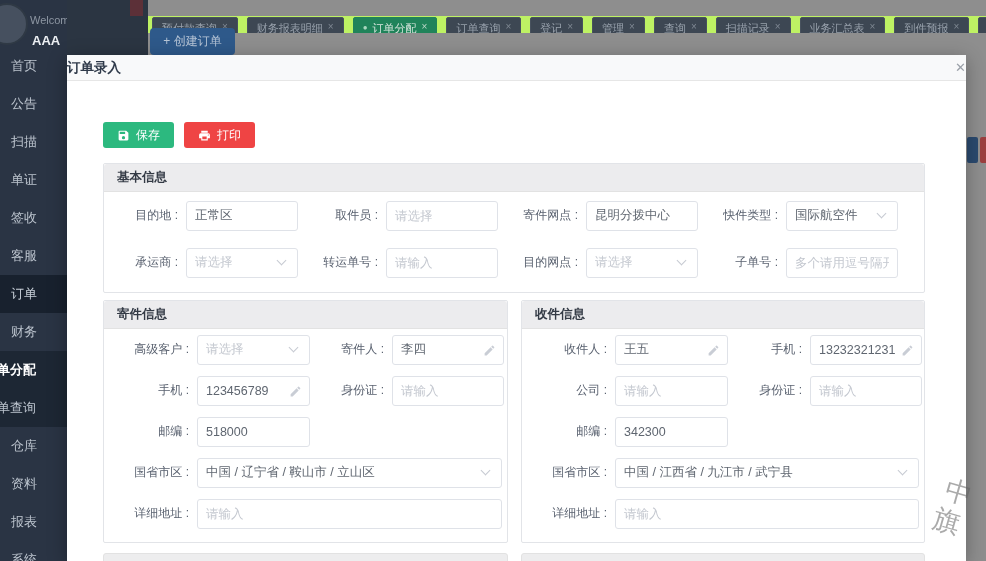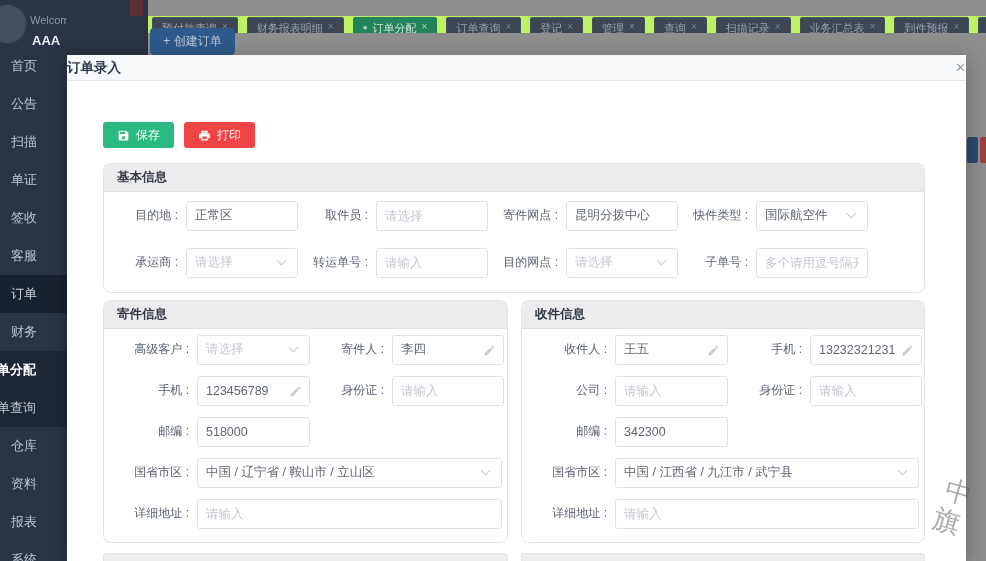--- a/index.html
+++ b/index.html
@@ -37,32 +37,32 @@
   .modal { position:absolute; left:67px; top:55px; width:899px; height:506px; background:#ffffff; z-index:10; box-shadow:0 4px 18px rgba(0,0,0,.3); overflow:hidden; }
   .mheader { height:26px; background:#f8f9fa; border-bottom:1px solid #e6e6e6; display:flex; align-items:center; padding:0 0; }
   .mtitle { font-size:13.5px; font-weight:600; color:#2f3a4a; }
   .mclose { margin-left:auto; font-size:13px; color:#9aa0a8; cursor:pointer; }
   .toolbar { position:absolute; left:36px; top:67px; display:flex; gap:10px; }
   .btn { height:26px; border:0; border-radius:3px; color:#fff; font-size:12px; display:flex; align-items:center; gap:6px; padding:0 14px; font-family:inherit; }
   .btn svg { width:13px; height:13px; fill:#fff; }
   .btn-save { background:#2cb97f; }
   .btn-print { background:#ef4444; }
 
-  .card { position:absolute; background:#fff; border:1px solid #e2e4e8; border-radius:8px; }
+  .card { position:absolute; background:#fff; border:1px solid #e2e4e8; border-radius:2px; }
   .card-basic { left:36px; top:108px; width:822px; height:130px; }
   .card-sender { left:36px; top:245px; width:405px; height:243px; }
   .card-receiver { left:454px; top:245px; width:404px; height:243px; }
   .chead { height:28px; background:#ececee; border-bottom:1px solid #e2e2e2; display:flex; align-items:center; padding-left:13px; font-size:12.5px; font-weight:bold; color:#333a45; border-radius:3px 3px 0 0; }
   .stub { position:absolute; top:498px; height:12px; background:#ededee; border:1px solid #e2e2e2; border-radius:3px 3px 0 0; }
   .stub-l { left:36px; width:405px; }
   .stub-r { left:454px; width:404px; }
 
   .brow { display:flex; align-items:center; height:47px; padding-left:16px; }
   .brow:first-of-type { margin-top:4px; }
-  .bgroup { display:flex; align-items:center; width:178px; margin-right:12px; flex:none; }
+  .bgroup { display:flex; align-items:center; width:178px; margin-right:22px; flex:none; }
   .bgroup .flabel { width:66px; }
   .bgroup .box { width:112px; }
 
   .frow { display:flex; align-items:center; height:41px; padding-left:8px; }
   .frow:first-of-type { margin-top:5px; }
   .flabel { font-size:12px; color:#5a6270; text-align:right; padding-right:8px; flex:none; white-space:nowrap; }
   .lab1 { width:85px; } .lab2 { width:82px; }
   .box { height:30px; border:1px solid #dfe2e8; border-radius:3px; background:#fff; display:flex; align-items:center; position:relative; flex:none; }
   .w112 { width:112px; } .w113 { width:113px; } .w305 { width:305px; } .w304 { width:304px; }
   .box input { border:0; outline:0; width:100%; padding:0 8px; font-size:12.5px; color:#5f6670; background:transparent; font-family:inherit; }

